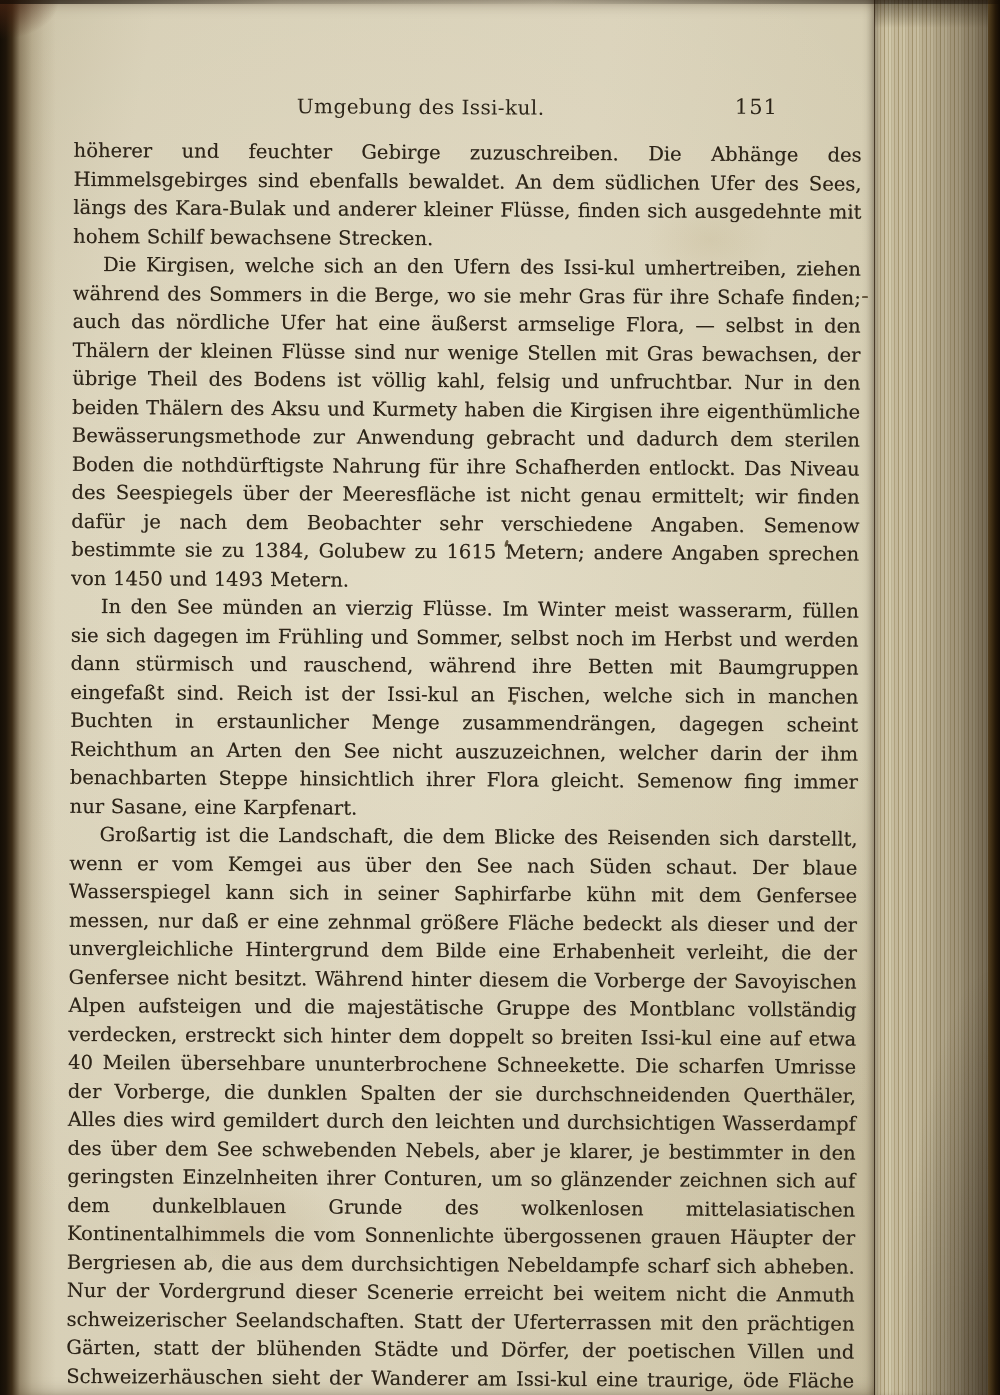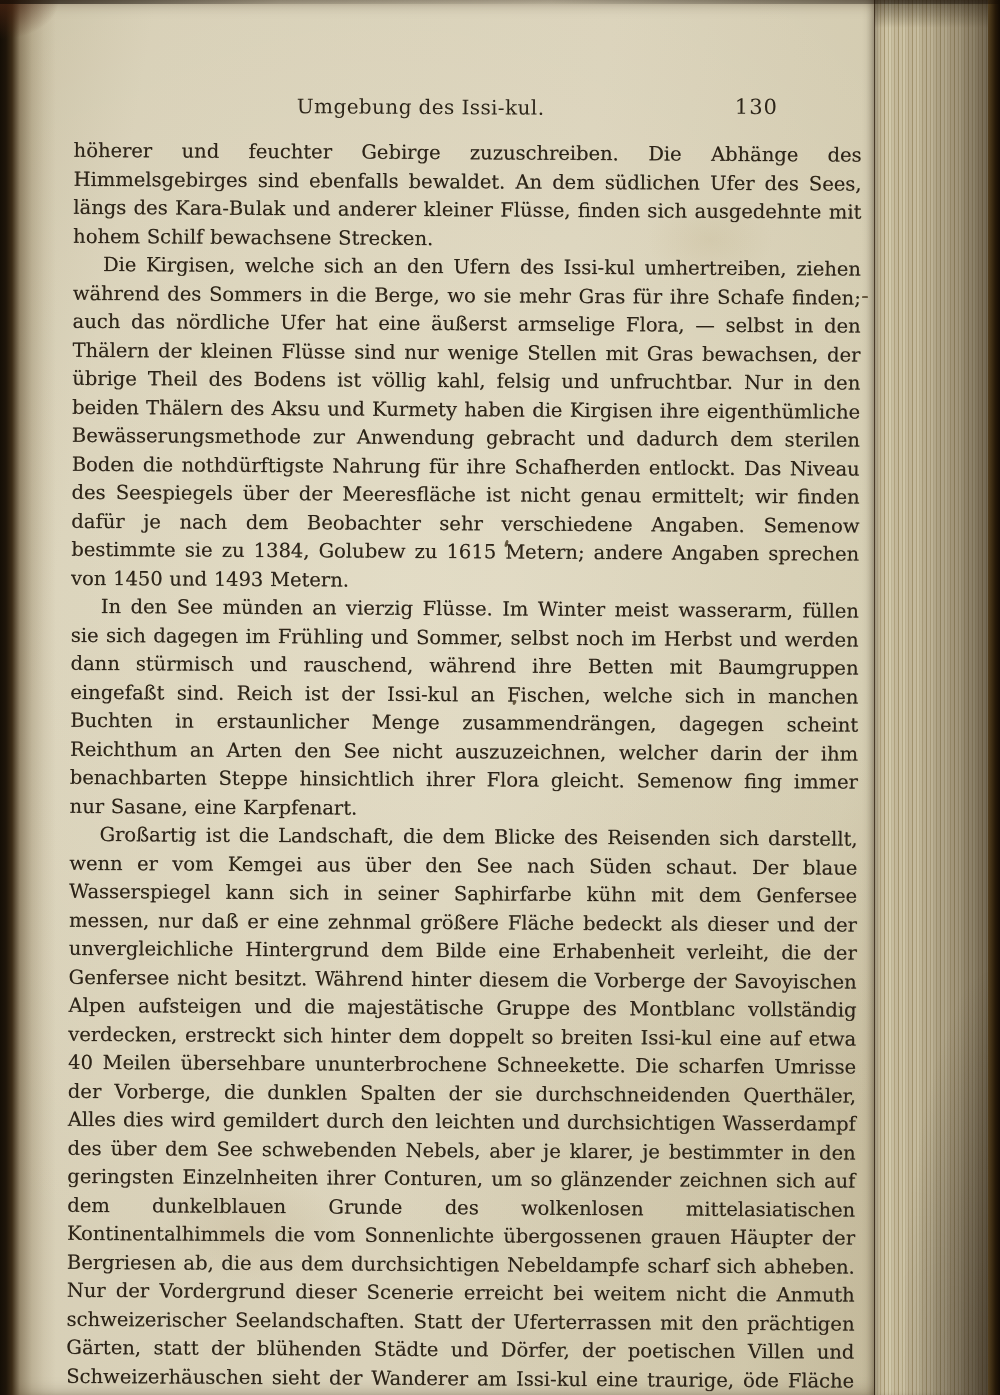--- a/index.html
+++ b/index.html
@@ -88,21 +88,21 @@
 <div class="scan">
 
   <div class="paper">
     <div class="stain t1"></div>
     <div class="stain t2"></div>
   </div>
 
   <div class="page-inner">
     <header class="page-header">
       <span class="running-title">Umgebung des Issi-kul.</span>
-      <span class="page-number">130</span>
+      <span class="page-number">151</span>
     </header>
 
     <main class="page-text">
       <p class="para first" lang="de">höherer und feuchter Gebirge zuzuschreiben. Die Abhänge des Himmelsgebirges sind ebenfalls bewaldet. An dem südlichen Ufer des Sees, längs des Kara-Bulak und anderer kleiner Flüsse, finden sich ausgedehnte mit hohem Schilf bewachsene Strecken.</p>
       <p class="para" lang="de">Die Kirgisen, welche sich an den Ufern des Issi-kul umhertreiben, ziehen während des Sommers in die Berge, wo sie mehr Gras für ihre Schafe finden; auch das nördliche Ufer hat eine äußerst armselige Flora, — selbst in den Thälern der kleinen Flüsse sind nur wenige Stellen mit Gras bewachsen, der übrige Theil des Bodens ist völlig kahl, felsig und unfruchtbar. Nur in den beiden Thälern des Aksu und Kurmety haben die Kirgisen ihre eigenthümliche Bewässerungsmethode zur Anwendung gebracht und dadurch dem sterilen Boden die nothdürftigste Nahrung für ihre Schafherden entlockt. Das Niveau des Seespiegels über der Meeresfläche ist nicht genau ermittelt; wir finden dafür je nach dem Beobachter sehr verschiedene Angaben. Semenow bestimmte sie zu 1384, Golubew zu 1615 Metern; andere Angaben sprechen von 1450 und 1493 Metern.</p>
       <p class="para" lang="de">In den See münden an vierzig Flüsse. Im Winter meist wasserarm, füllen sie sich dagegen im Frühling und Sommer, selbst noch im Herbst und werden dann stürmisch und rauschend, während ihre Betten mit Baumgruppen eingefaßt sind. Reich ist der Issi-kul an Fischen, welche sich in manchen Buchten in erstaunlicher Menge zusammendrängen, dagegen scheint Reichthum an Arten den See nicht auszuzeichnen, welcher darin der ihm benachbarten Steppe hinsichtlich ihrer Flora gleicht. Semenow fing immer nur Sasane, eine Karpfenart.</p>
       <p class="para" lang="de">Großartig ist die Landschaft, die dem Blicke des Reisenden sich darstellt, wenn er vom Kemgei aus über den See nach Süden schaut. Der blaue Wasserspiegel kann sich in seiner Saphirfarbe kühn mit dem Genfersee messen, nur daß er eine zehnmal größere Fläche bedeckt als dieser und der unvergleichliche Hintergrund dem Bilde eine Erhabenheit verleiht, die der Genfersee nicht besitzt. Während hinter diesem die Vorberge der Savoyischen Alpen aufsteigen und die majestätische Gruppe des Montblanc vollständig verdecken, erstreckt sich hinter dem doppelt so breiten Issi-kul eine auf etwa 40 Meilen übersehbare ununterbrochene Schneekette. Die scharfen Umrisse der Vorberge, die dunklen Spalten der sie durchschneidenden Querthäler, Alles dies wird gemildert durch den leichten und durchsichtigen Wasserdampf des über dem See schwebenden Nebels, aber je klarer, je bestimmter in den geringsten Einzelnheiten ihrer Conturen, um so glänzender zeichnen sich auf dem dunkelblauen Grunde des wolkenlosen mittelasiatischen Kontinentalhimmels die vom Sonnenlichte übergossenen grauen Häupter der Bergriesen ab, die aus dem durchsichtigen Nebeldampfe scharf sich abheben. Nur der Vordergrund dieser Scenerie erreicht bei weitem nicht die Anmuth schweizerischer Seelandschaften. Statt der Uferterrassen mit den prächtigen Gärten, statt der blühenden Städte und Dörfer, der poetischen Villen und Schweizerhäuschen sieht der Wanderer am Issi-kul eine traurige, öde Fläche vor sich, ohne allen Schmuck Dessen, was die Hand des civilisirten Menschen anzupflanzen und hervorzubringen vermag.</p>
     </main>
   </div>
 

